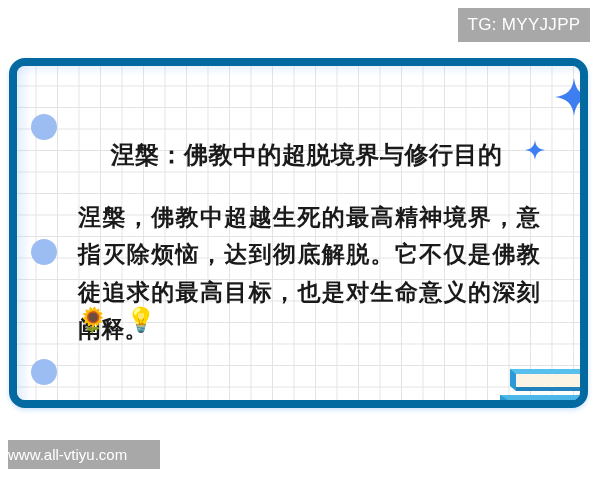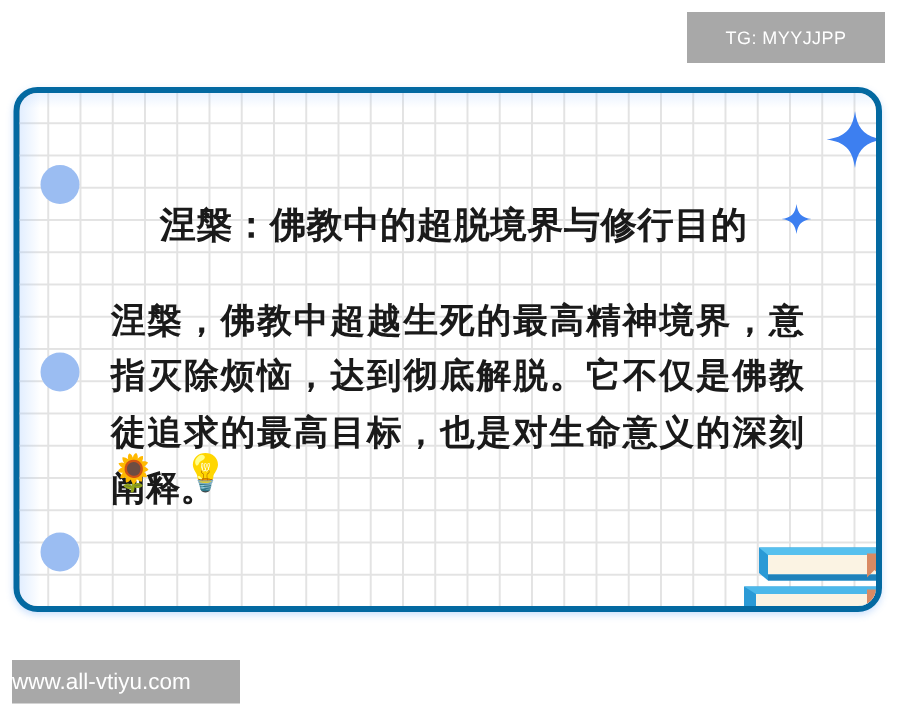--- a/index.html
+++ b/index.html
@@ -25,21 +25,21 @@
 
   
   .tg-badge {
     position: absolute;
     top: 8px;
     left: 458px;
     width: 132px;
     height: 34px;
     background: #a8a8a8;
     color: #ffffff;
-    font-size: 12px;
+    font-size: 17px;
     line-height: 34px;
     text-align: center;
     letter-spacing: 0.3px;
     white-space: nowrap;
   }
 
   
   .watermark {
     position: absolute;
     left: 8px;
@@ -54,21 +54,21 @@
   }
 
   
   .note-card {
     position: absolute;
     left: 9px;
     top: 58px;
     width: 579px;
     height: 350px;
     box-sizing: border-box;
-    border: 4px solid #0369a1;
+    border: 8px solid #0369a1;
     border-radius: 16px;
     background: #a3a3a3;
     box-shadow: 0 2px 5px rgba(91,155,245,0.30);
     overflow: hidden;
   }
 
   
   .grid-paper {
     position: absolute;
     inset: 0;

